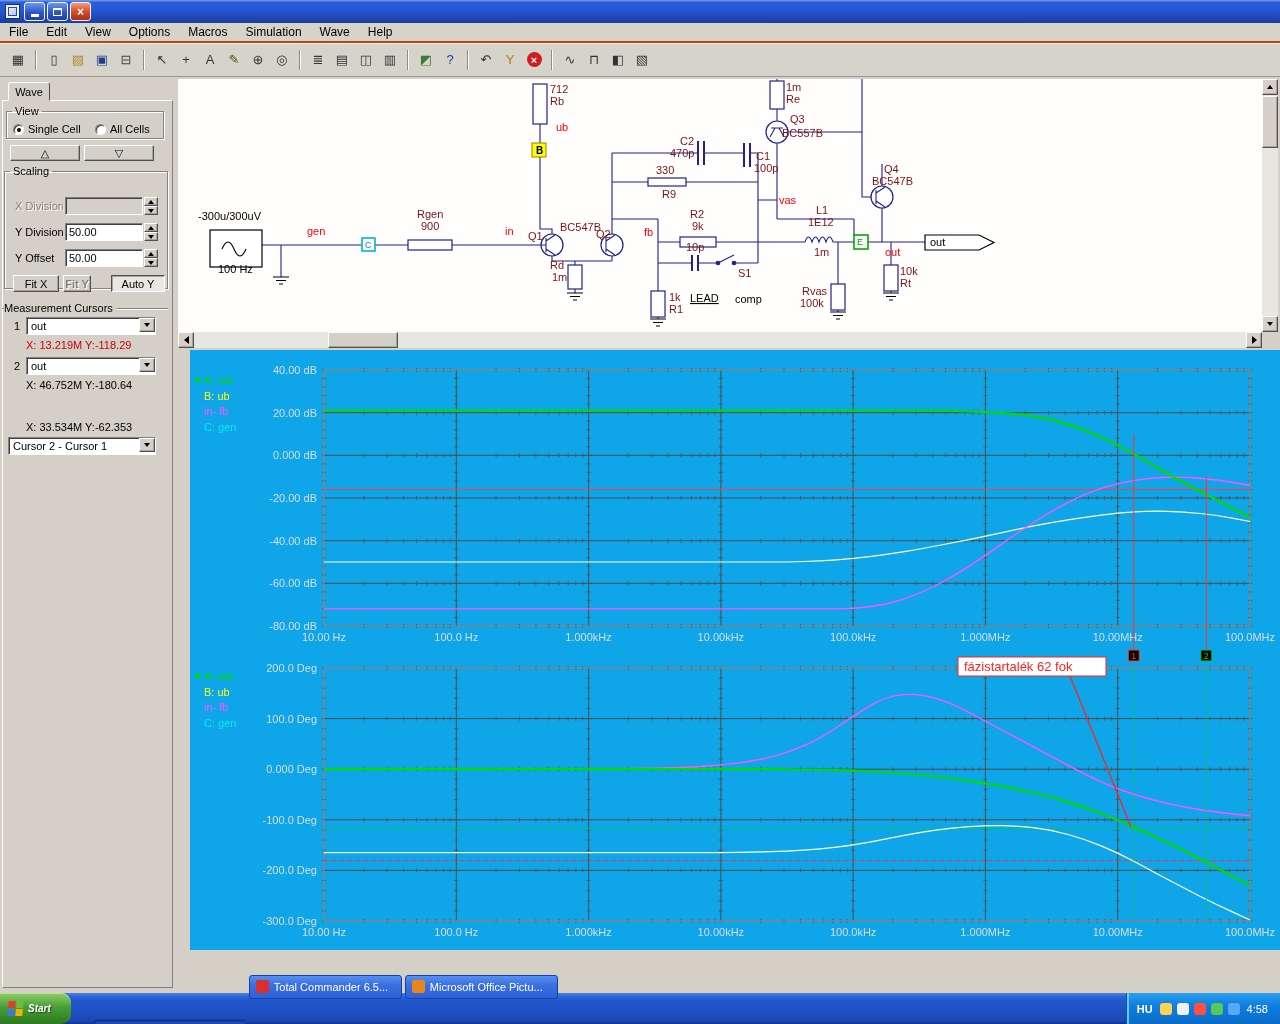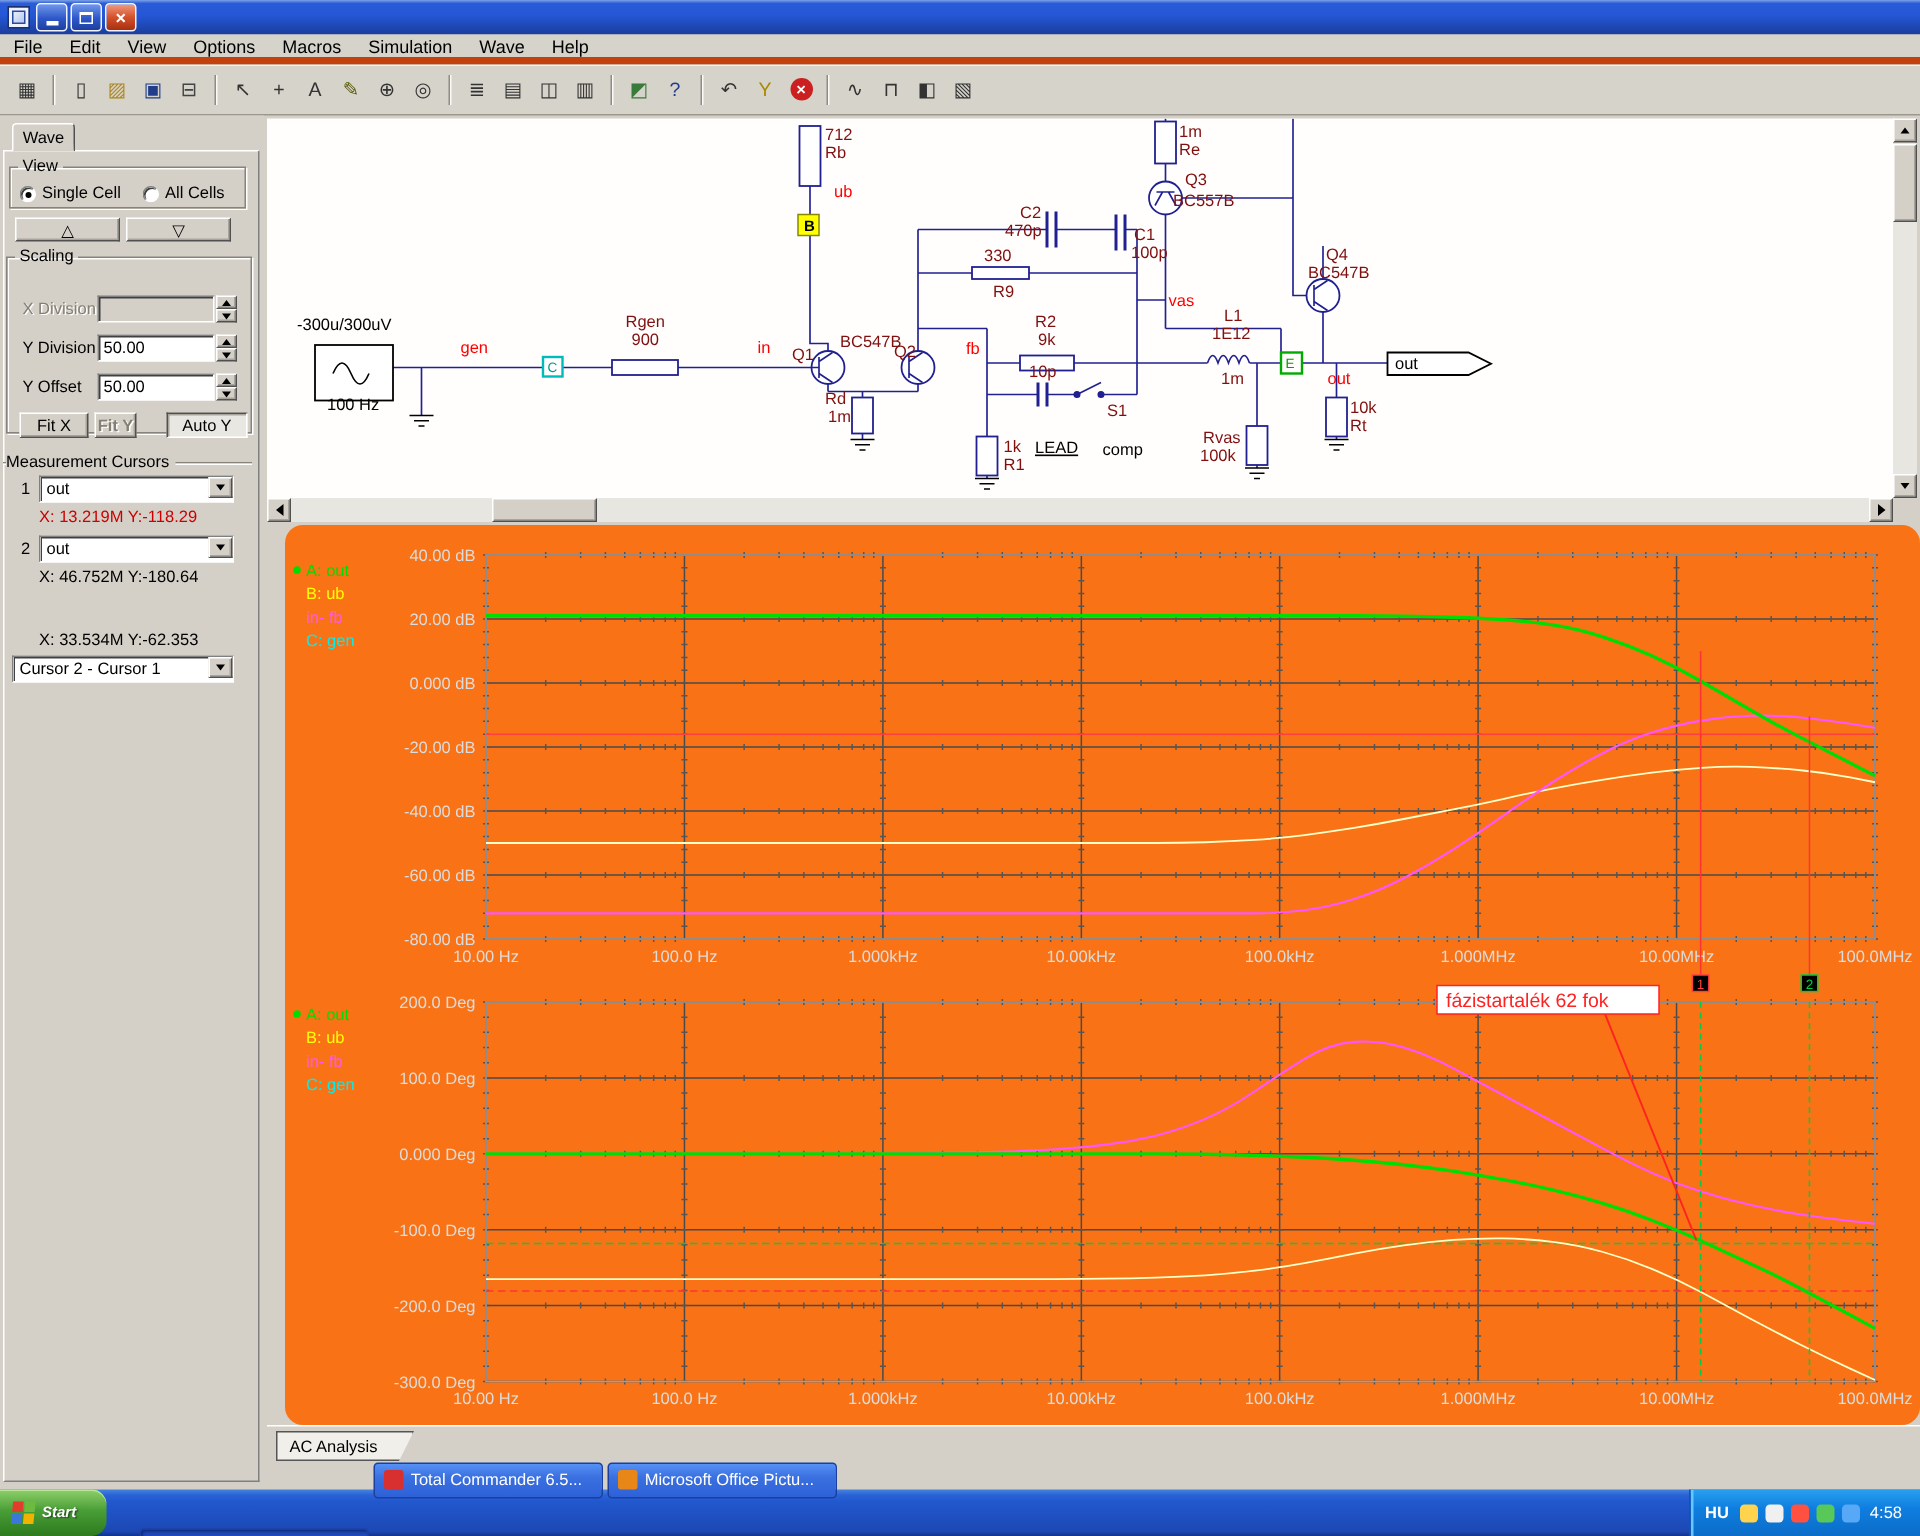--- a/index.html
+++ b/index.html
@@ -16,21 +16,21 @@
   .tb-title { flex:1; font-size:12px; font-weight:bold; text-shadow:1px 1px 1px rgba(0,0,0,.55); white-space:nowrap; overflow:hidden; }
   .tb-btns { display:flex; gap:2px; }
   .tbb { width:21px; height:19px; border-radius:3px; border:1px solid #f0f4ff; display:flex; align-items:center; justify-content:center;
     color:#fff; font-size:12px; font-weight:bold; background:linear-gradient(180deg,#6f96ec,#2d57c8 55%,#1e3f9e); }
   .tbb.close { background:linear-gradient(180deg,#f09a7c,#d4512b 50%,#a83010); }
   .tbb .minbar { width:8px; height:3px; background:#fff; margin-top:8px; }
   .tbb .rest { width:9px; height:8px; border:1px solid #fff; border-top:2px solid #fff; }
 
   
   .menubar { position:absolute; left:0; top:23px; width:1280px; height:20px; background:#d6d3ca; display:flex; align-items:center;
-    border-bottom:5px solid #c2410c; font-size:12px; }
+    border-bottom:2px solid #c2410c; font-size:12px; }
   .menu-item { padding:2px 9px; color:#000; }
   .toolbar { position:absolute; left:0; top:43px; width:1280px; height:34px; background:#d6d3ca; display:flex; align-items:center; padding-left:6px;
     border-bottom:1px solid #9b978f; box-shadow:inset 0 1px 0 #f4f2ee; }
   .tgroup { display:flex; align-items:center; }
   .tsep { width:2px; height:20px; margin:0 5px; border-left:1px solid #908c84; border-right:1px solid #fbfaf8; }
   .tbtn { width:24px; height:23px; display:flex; align-items:center; justify-content:center; font-size:13px; color:#333;
     border:1px solid transparent; background:transparent; }
   .stopball { width:15px; height:15px; border-radius:50%; background:#cc2020; color:#fff; font-size:11px; font-weight:bold;
     display:flex; align-items:center; justify-content:center; }
 
@@ -77,21 +77,21 @@
   .sl { font-family:"Liberation Sans",sans-serif; font-size:11px; }
   .sl-k { fill:#000; } .sl-r { fill:#f00; } .sl-m { fill:#801010; }
   .sl-nb { fill:#000; font-weight:bold; font-size:10px; }
   .sl-nc { fill:#009999; font-size:9px; } .sl-ne { fill:#00a000; font-size:9px; }
   .vscroll { position:absolute; left:1262px; top:79px; width:16px; height:253px; background:#e8e6e0; }
   .hscroll { position:absolute; left:178px; top:332px; width:1084px; height:16px; background:#e8e6e0; }
   .corner { position:absolute; left:1262px; top:332px; width:16px; height:16px; background:#d4d0c8; }
   .sbtn { position:absolute; width:16px; height:16px; display:flex; align-items:center; justify-content:center; }
 
   
-  .plotwrap { position:absolute; left:190px; top:350px; width:1090px; height:600px; background:#f97316;border-radius:12px; }
+  .plotwrap { position:absolute; left:190px; top:350px; width:1090px; height:600px; background:#0ea5e9; }
   .gapcol { position:absolute; left:176px; top:350px; width:14px; height:627px; background:#d4d0c8; }
   .tabstrip { position:absolute; left:178px; top:950px; width:1102px; height:27px; background:#d4d0c8; border-top:1px solid #fff; }
   .sheet-tab { position:absolute; left:6px; top:3px; width:92px; height:20px; background:#f1efe9; border:1px solid #555;
     clip-path:polygon(0 0, 100% 0, calc(100% - 10px) 100%, 0 100%); padding:4px 0 0 8px; font-size:11px; }
 
   
   .taskbar { position:absolute; left:0; top:993px; width:1280px; height:31px;
     background:linear-gradient(180deg,#4584e0 0%,#2a63d6 12%,#2258cf 25%,#1c48b4 90%,#12328c 100%); display:flex; align-items:center; }
   .startbtn { height:31px; padding:0 20px 0 8px; border-radius:0 10px 10px 0; display:flex; align-items:center; gap:5px;
     background:linear-gradient(180deg,#8fd06a 0%,#4a9e37 45%,#2f7d20 95%); color:#fff; font-size:10px; font-weight:bold; font-style:italic;
@@ -476,23 +476,20 @@
         <rect x="938.2473142857142" y="300" width="11" height="11" fill="#000" stroke="#ff4040"></rect>
         <text x="943.7473142857142" y="309" text-anchor="middle" fill="#ff4040" font-size="9">1</text>
         <rect x="1010.8192571428572" y="300" width="11" height="11" fill="#000" stroke="#00cc44"></rect>
         <text x="1016.3192571428572" y="309" text-anchor="middle" fill="#00cc44" font-size="9">2</text>
         <line x1="880" y1="326" x2="941" y2="477" stroke="#ff2222" stroke-width="1.3"></line>
         <rect x="768" y="307" width="148" height="19" fill="#ffffff" stroke="#ff2222"></rect>
         <text x="774" y="321" fill="#ff2222" font-size="13">fázistartalék 62 fok</text>
       </svg>
   </div>
 
-  <div class="tabstrip">
-    <div class="sheet-tab">AC Analysis</div>
-  </div>
 
   <div class="taskbar">
     <div class="startbtn">
       <span class="flag">
           <span></span>
           <span></span>
           <span></span>
           <span></span>
         </span>
       <span>Start</span>

